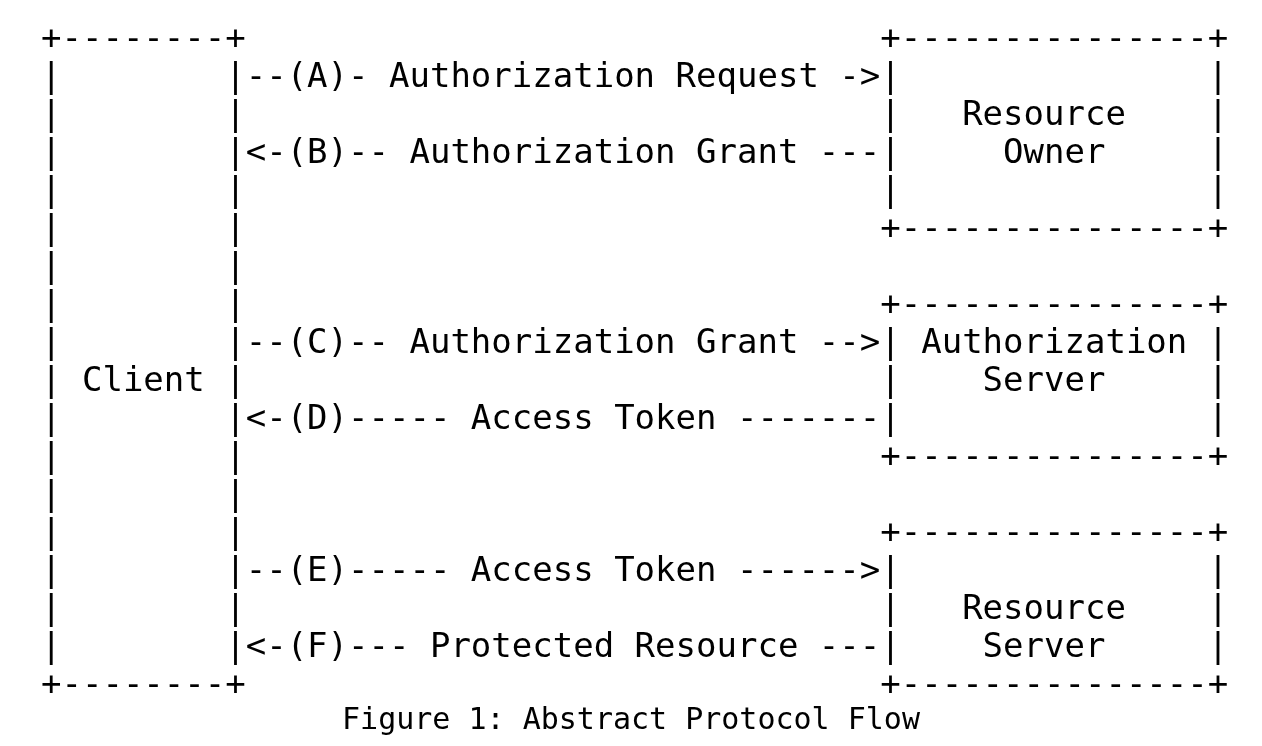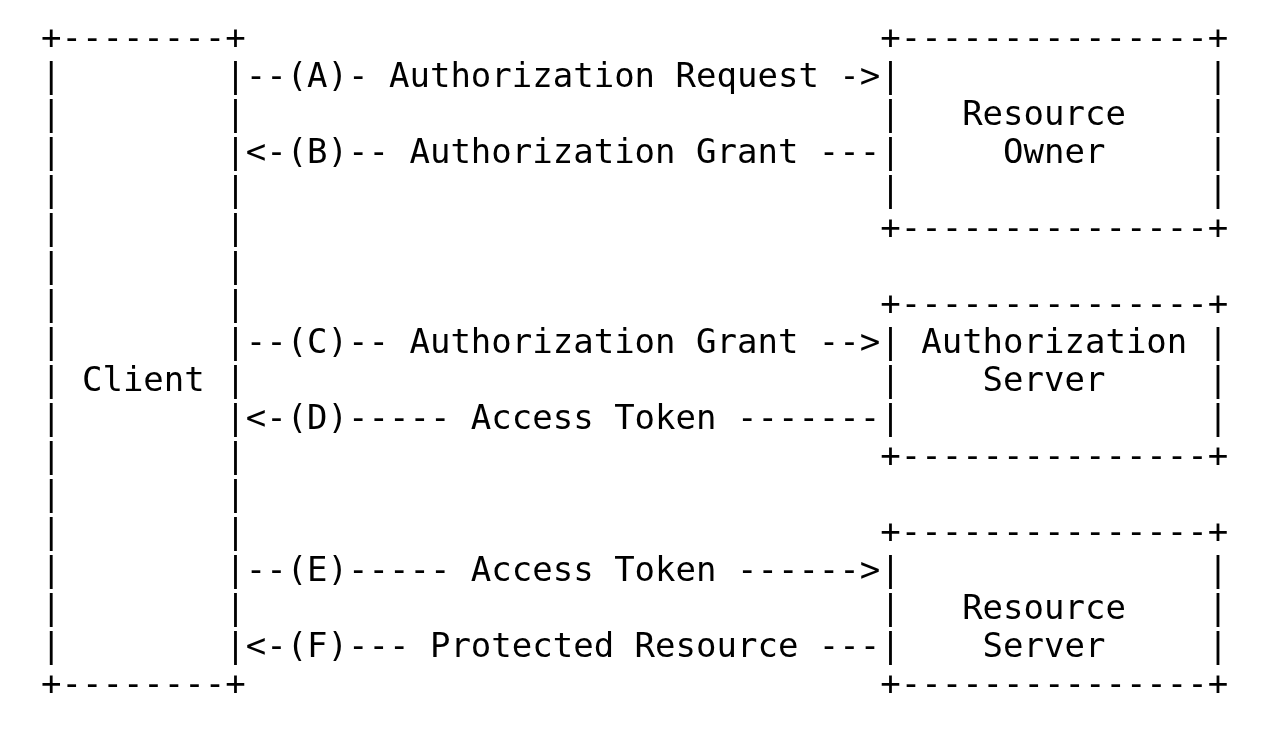--- a/index.html
+++ b/index.html
@@ -52,14 +52,15 @@
     color: #000000;
   }
 </style>
 </head>
 <body>
 
 <div id="figure-root">
 
   <pre id="ascii-art"><span class="art-row">+--------+                               +---------------+</span><span class="art-row">|        |--(A)- Authorization Request -&gt;|               |</span><span class="art-row">|        |                               |   Resource    |</span><span class="art-row">|        |&lt;-(B)-- Authorization Grant ---|     Owner     |</span><span class="art-row">|        |                               |               |</span><span class="art-row">|        |                               +---------------+</span><span class="art-row">|        |</span><span class="art-row">|        |                               +---------------+</span><span class="art-row">|        |--(C)-- Authorization Grant --&gt;| Authorization |</span><span class="art-row">| Client |                               |    Server     |</span><span class="art-row">|        |&lt;-(D)----- Access Token -------|               |</span><span class="art-row">|        |                               +---------------+</span><span class="art-row">|        |</span><span class="art-row">|        |                               +---------------+</span><span class="art-row">|        |--(E)----- Access Token ------&gt;|               |</span><span class="art-row">|        |                               |   Resource    |</span><span class="art-row">|        |&lt;-(F)--- Protected Resource ---|    Server     |</span><span class="art-row">+--------+                               +---------------+</span></pre>
 
+  <div id="figure-caption">Figure 1: Abstract Protocol Flow</div>
 
 </div>
 
 </body></html>

